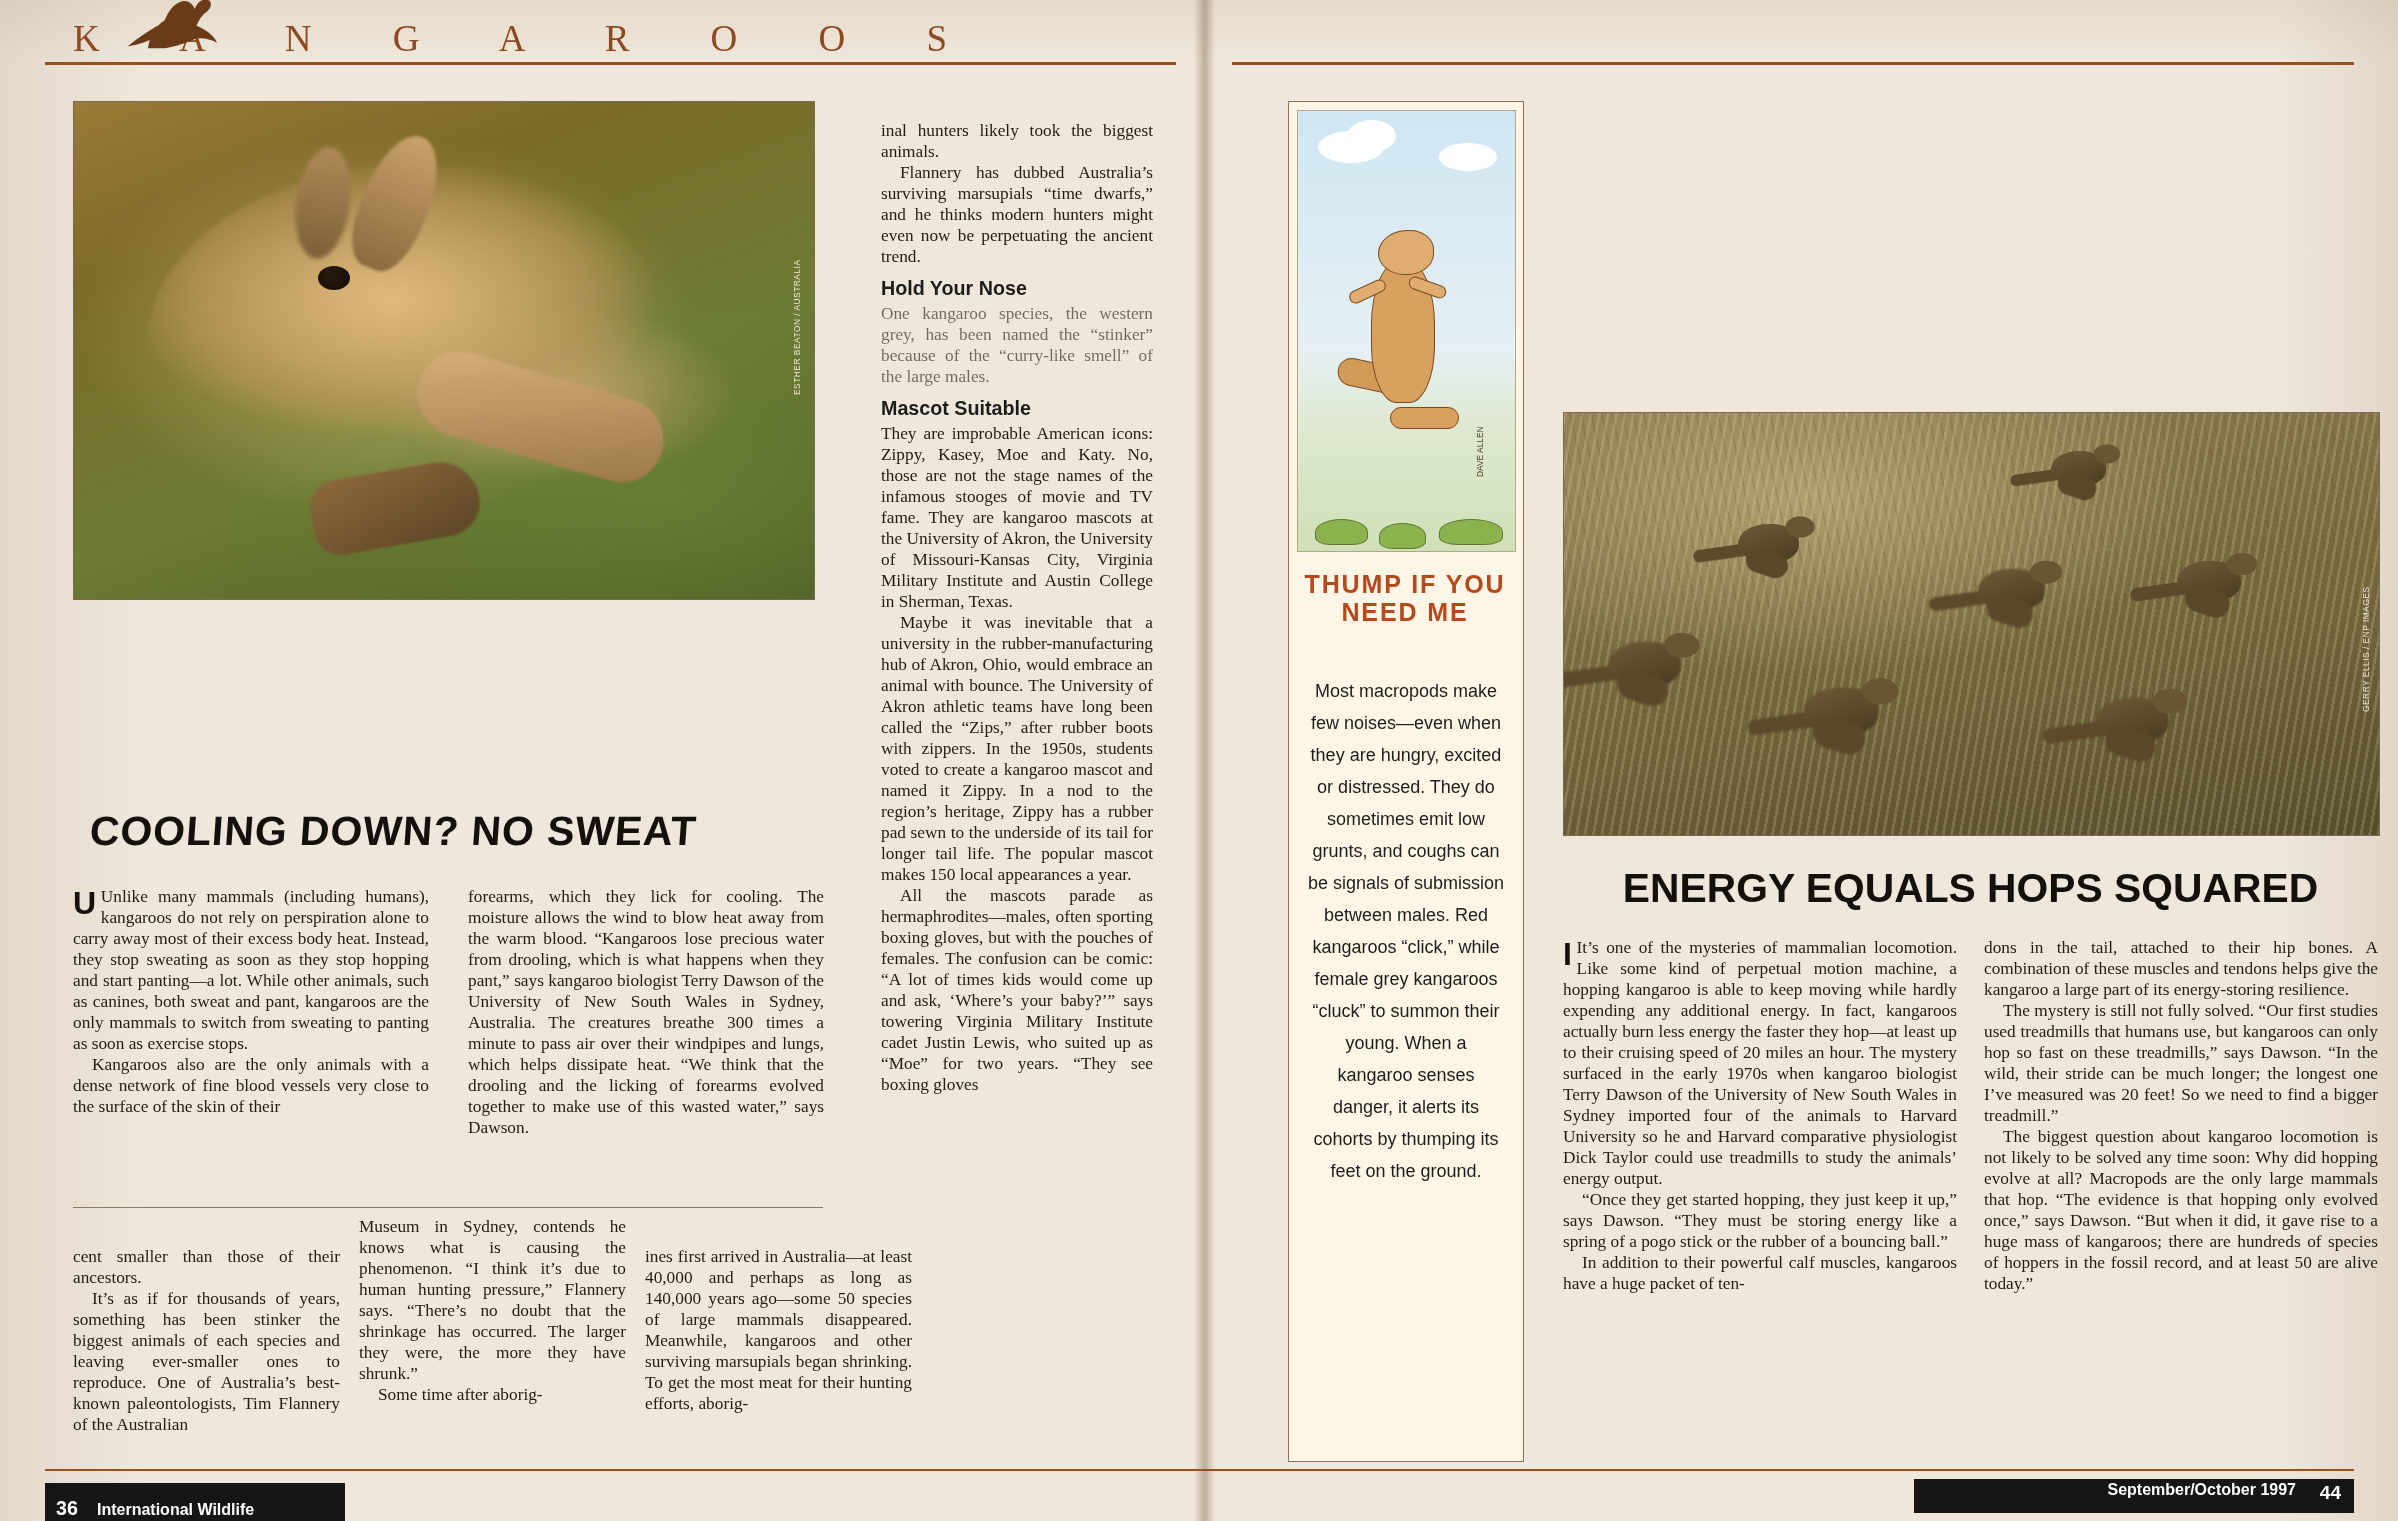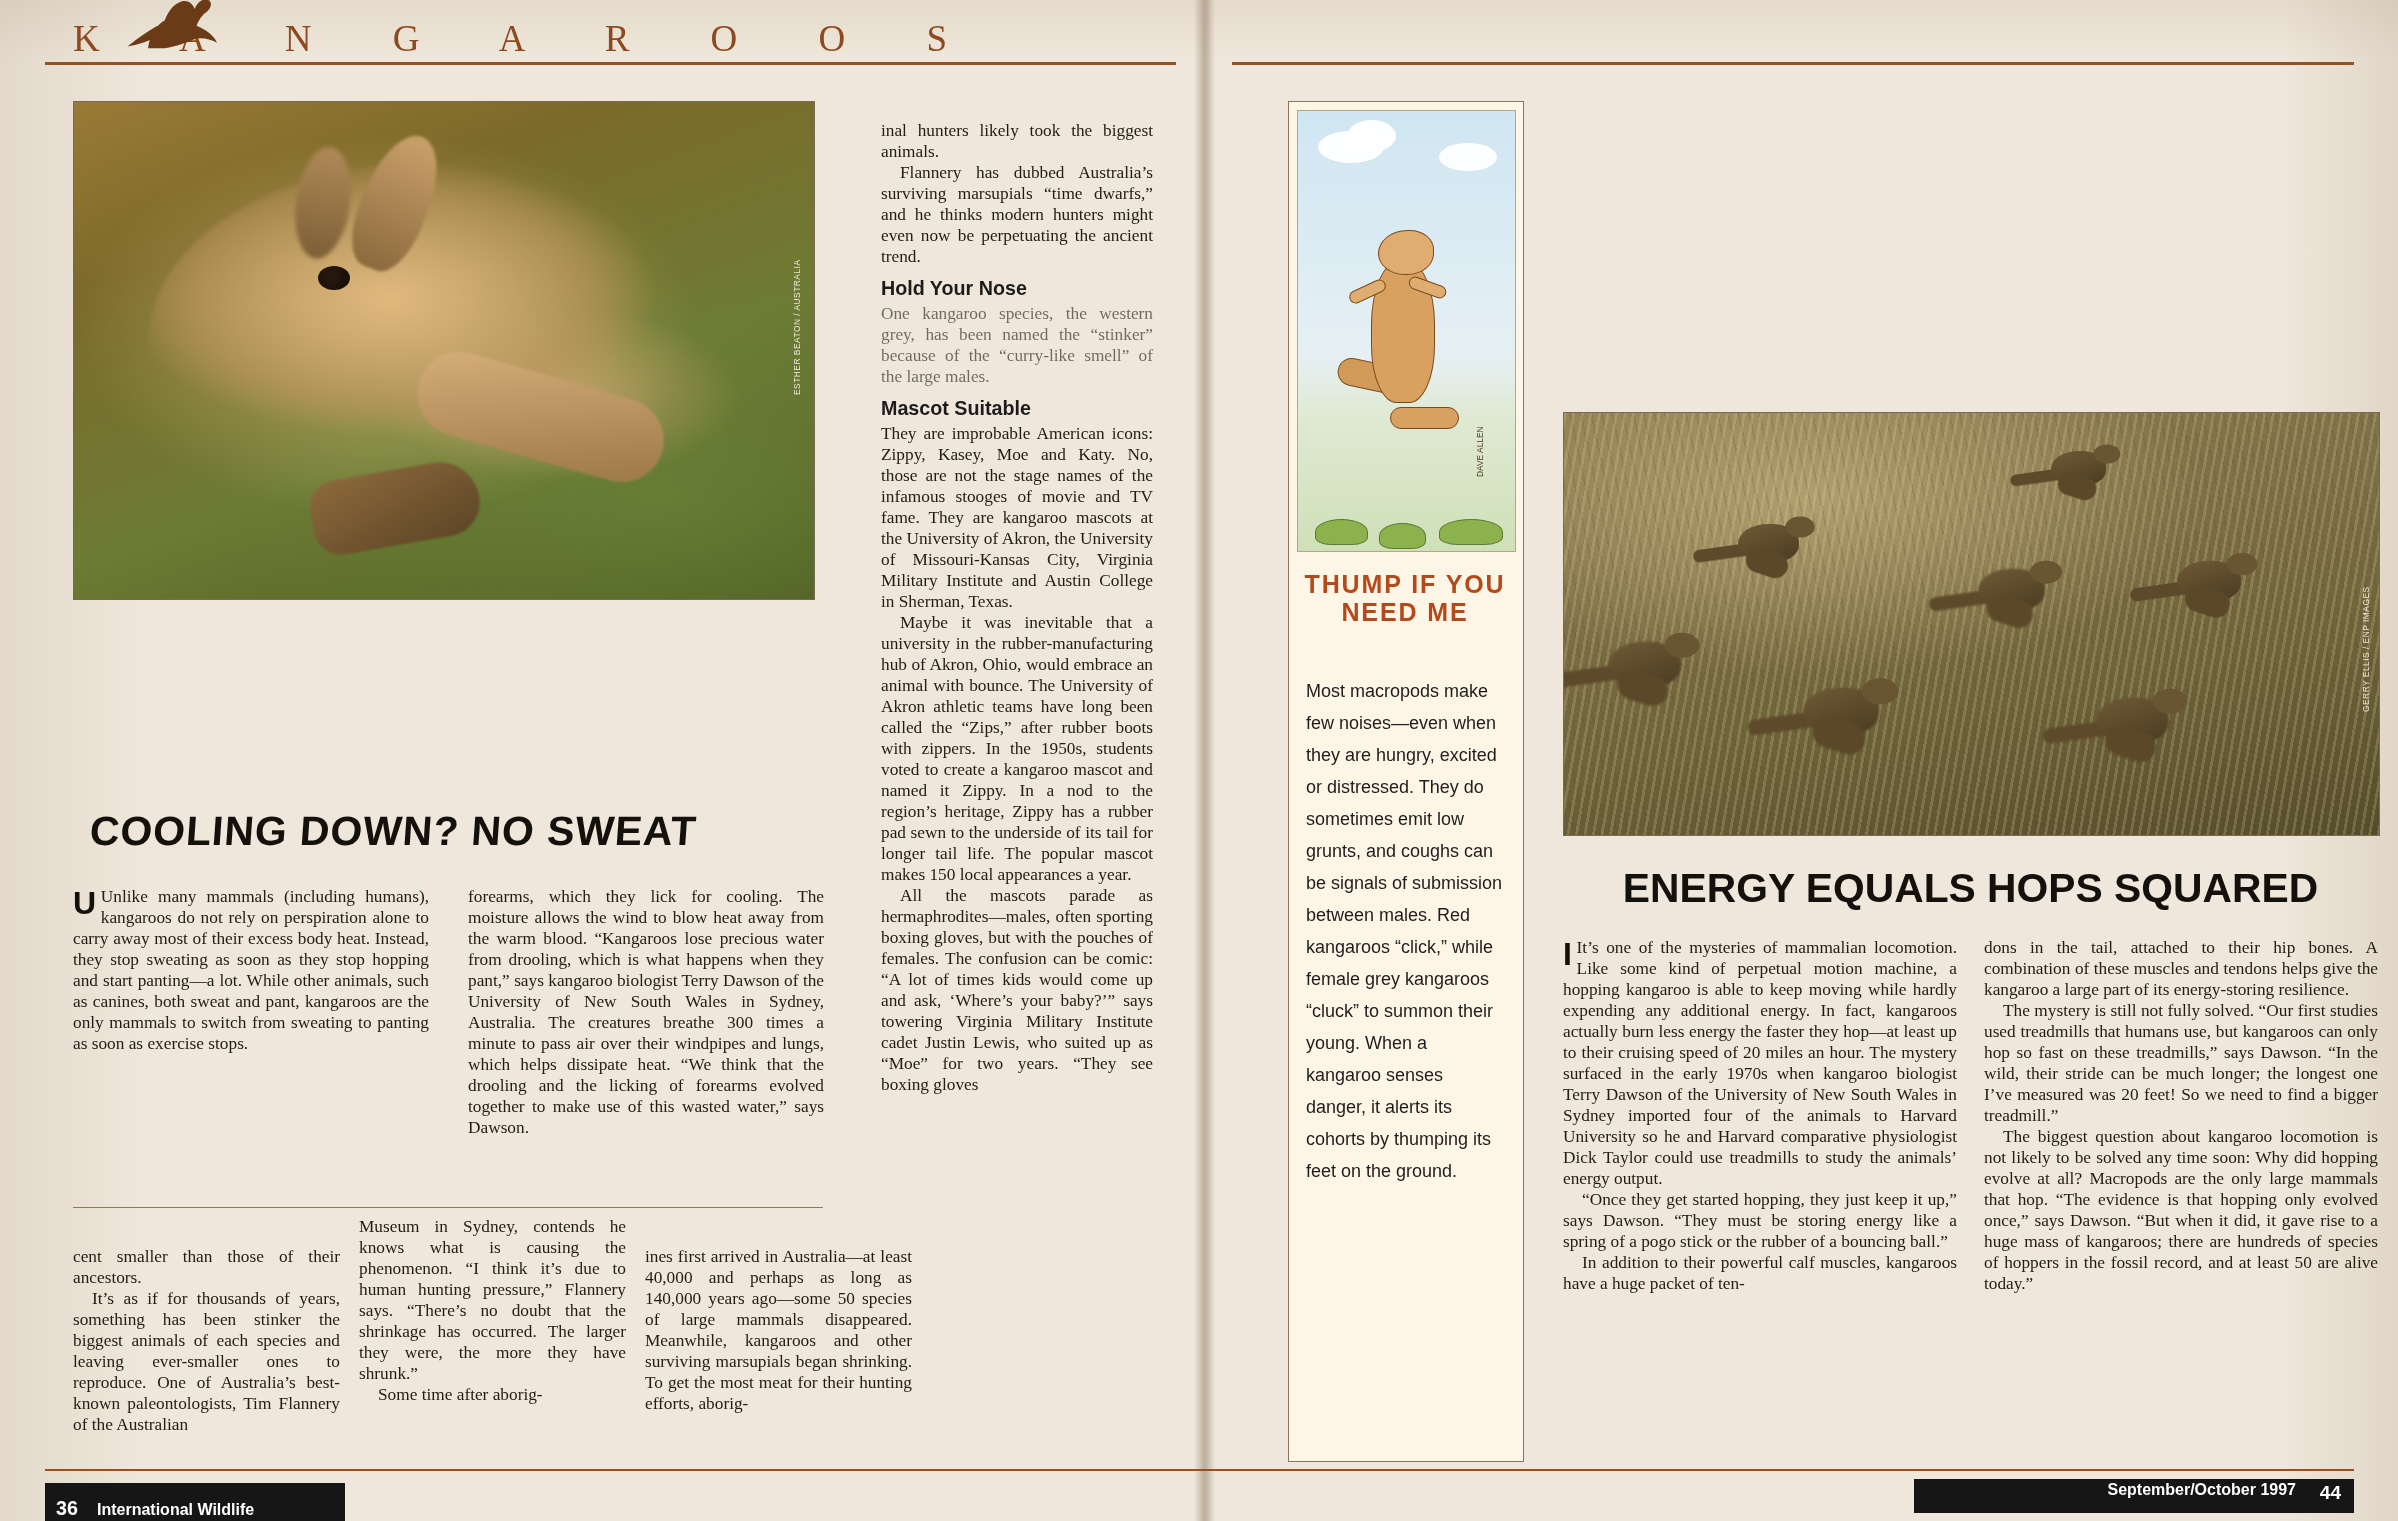--- a/index.html
+++ b/index.html
@@ -291,20 +291,21 @@
     text-align: center;
   }
   .thump-body {
     position: absolute;
     left: 17px; top: 573px;
     width: 200px;
     font-family: "Liberation Sans", sans-serif;
     font-size: 18px;
     line-height: 32px;
     color: #1d1d1d;
+    text-align: center;
   }
 
   
   .photo-hoppers {
     left: 1563px; top: 412px; width: 815px; height: 422px;
     background:
       radial-gradient(ellipse 70% 60% at 30% 20%, rgba(190,170,120,0.8), rgba(0,0,0,0) 70%),
       linear-gradient(170deg, #8b7a4e 0%, #7d6f46 35%, #6d6239 65%, #554c2b 100%);
   }
   .grass {
@@ -426,20 +427,21 @@
       <div class="wallaby-eye"></div>
       <div class="wallaby-arm"></div>
       <div class="wallaby-foot"></div>
     </div>
     <div class="photo-credit cred-wallaby">ESTHER BEATON / AUSTRALIA</div>
 
     <div class="headline-cool">COOLING DOWN? NO SWEAT</div>
 
     <div class="col" style="left:73px; top:886px; width:356px;">
       <p class="first"><span class="dropcap">U</span><span>Unlike many mammals (including humans), kangaroos do not rely on perspiration alone to carry away most of their excess body heat. Instead, they stop sweating as soon as they stop hopping and start panting—a lot. While other animals, such as canines, both sweat and pant, kangaroos are the only mammals to switch from sweating to panting as soon as exercise stops.</span></p>
+      <p><span>Kangaroos also are the only animals with a dense network of fine blood vessels very close to the surface of the skin of their</span></p>
     </div>
 
     <div class="col" style="left:468px; top:886px; width:356px;">
       <p class="first">forearms, which they lick for cooling. The moisture allows the wind to blow heat away from the warm blood. “Kangaroos lose precious water from drooling, which is what happens when they pant,” says kangaroo biologist Terry Dawson of the University of New South Wales in Sydney, Australia. The creatures breathe 300 times a minute to pass air over their windpipes and lungs, which helps dissipate heat. “We think that the drooling and the licking of forearms evolved together to make use of this wasted water,” says Dawson.</p>
     </div>
 
     <div class="hr-thin" style="left:73px; top:1207px; width:750px;"></div>
 
     <div class="col" style="left:73px; top:1246px; width:267px;">
       <p class="first">cent smaller than those of their ancestors.</p>

